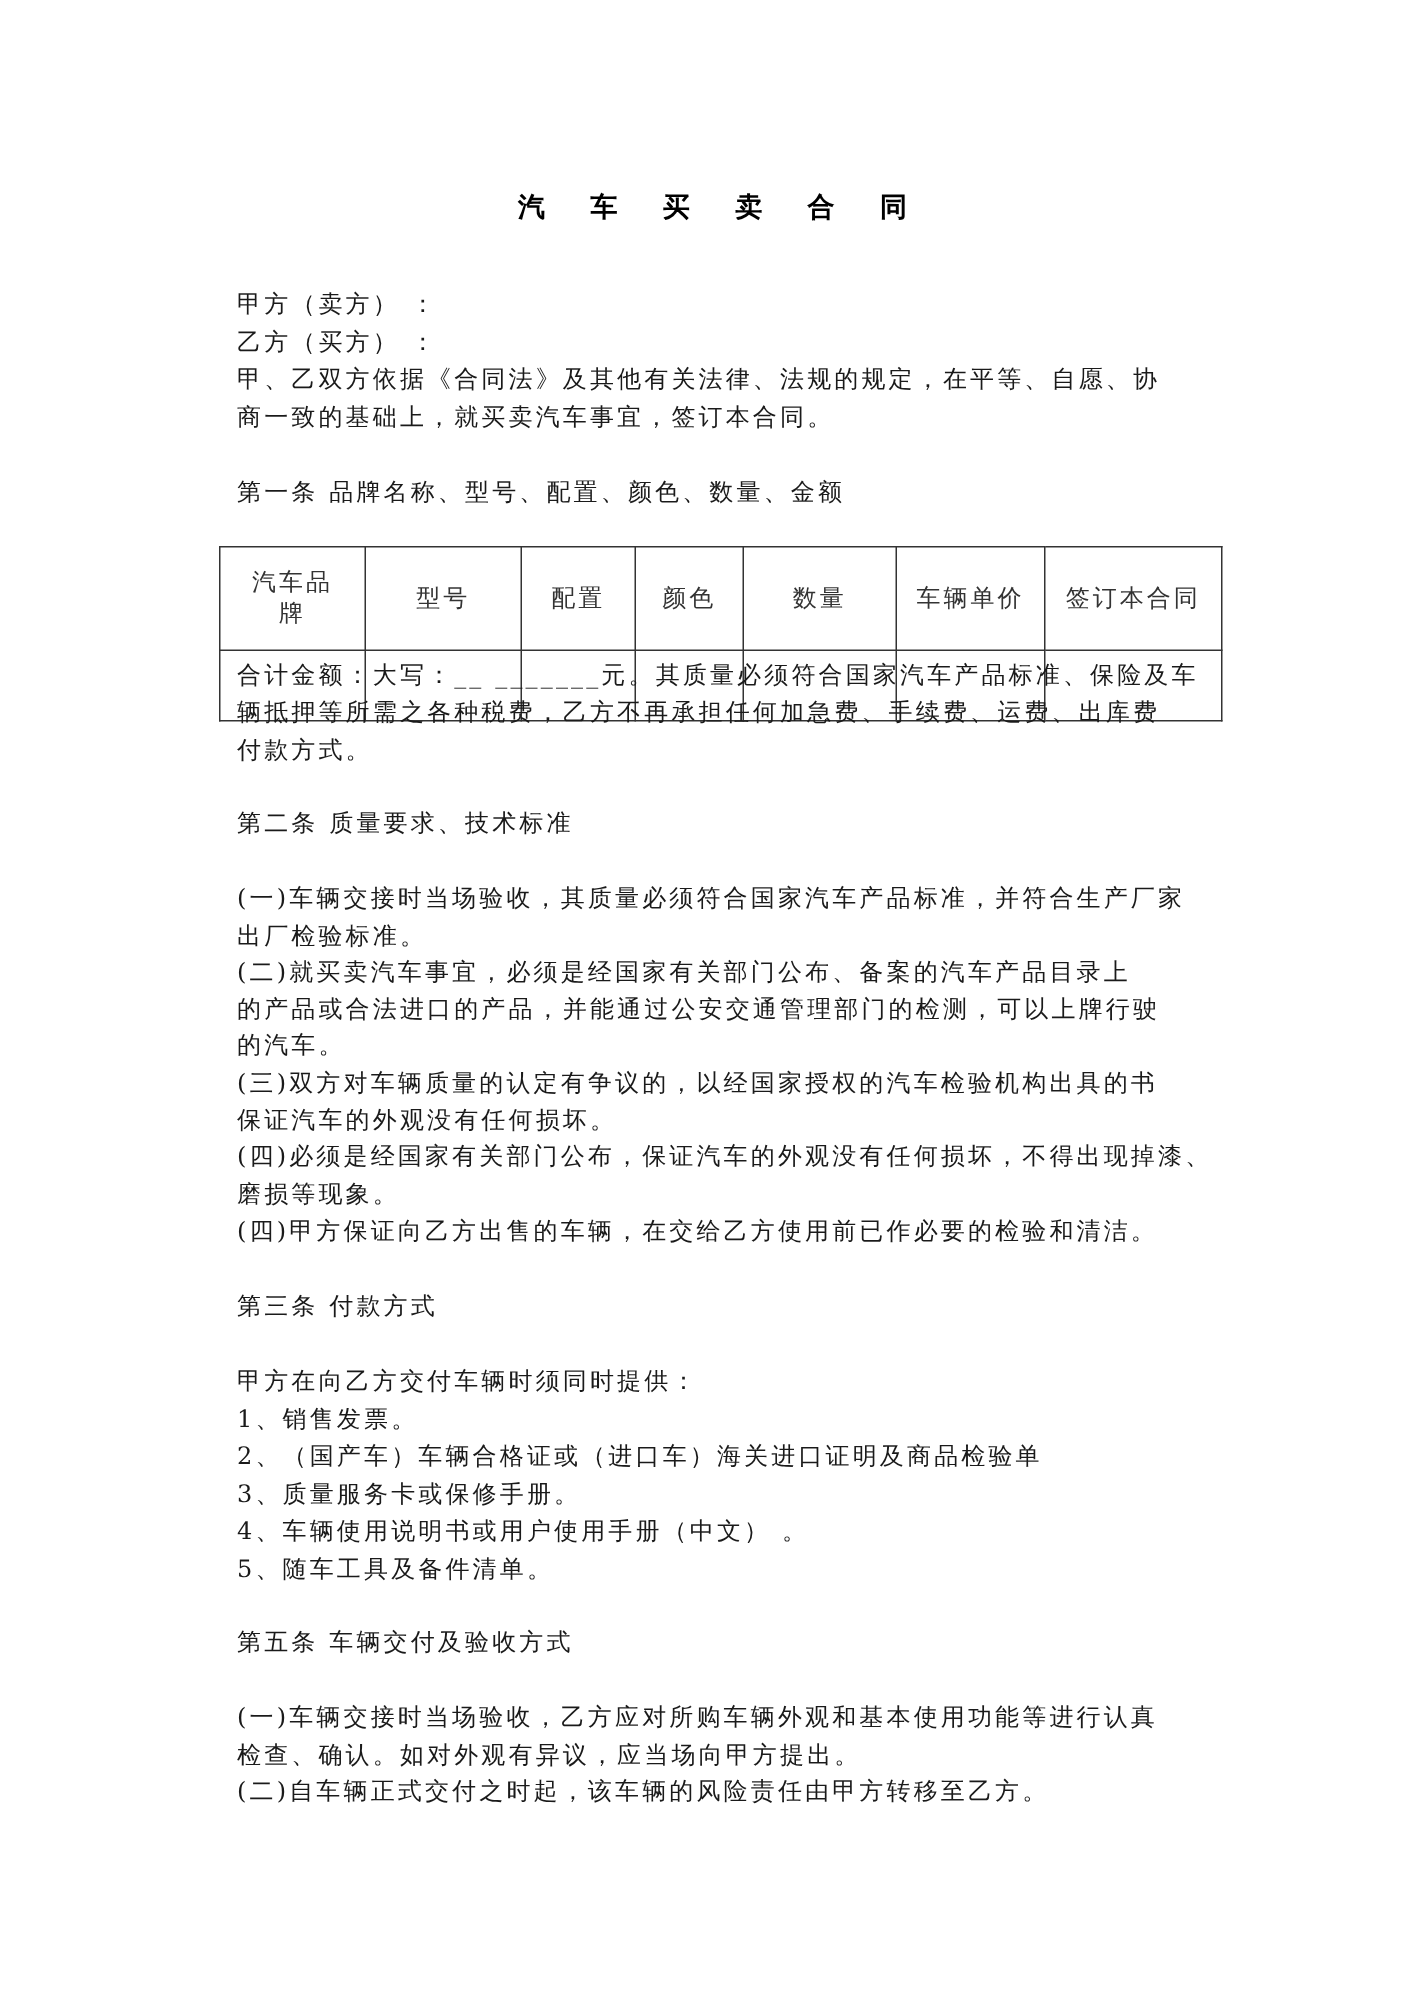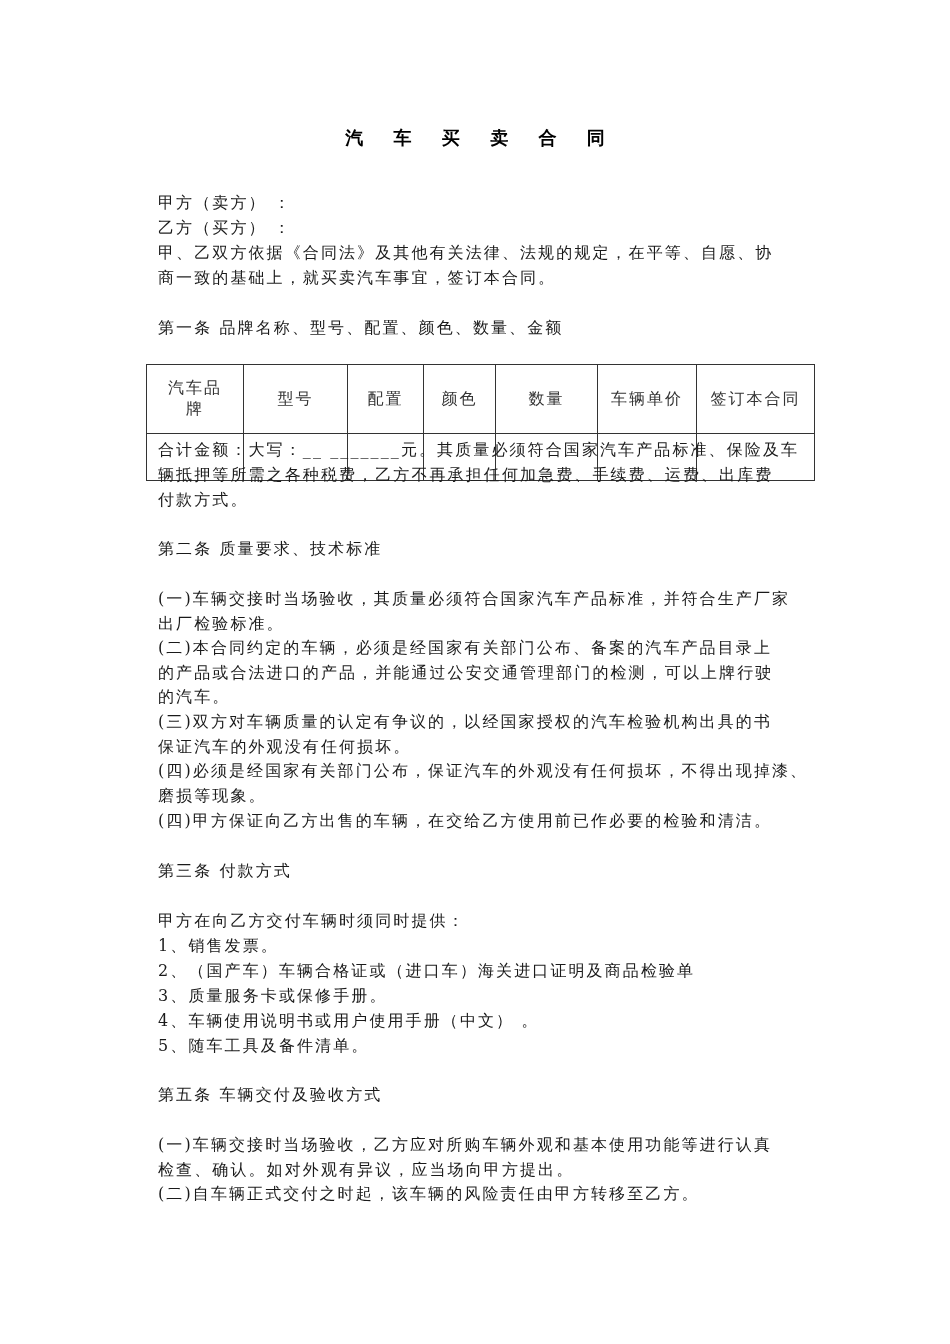--- a/index.html
+++ b/index.html
@@ -106,21 +106,21 @@
   </tbody>
     </table>
 
   <div class="line" style="top:438px">合计金额：大写：__ _______元。其质量必须符合国家汽车产品标准、保险及车</div>
   <div class="line" style="top:463px">辆抵押等所需之各种税费，乙方不再承担任何加急费、手续费、运费、出库费</div>
   <div class="line" style="top:488px">付款方式。</div>
 
   <div class="line" style="top:537px">第二条 质量要求、技术标准</div>
   <div class="line" style="top:587px">(一)车辆交接时当场验收，其质量必须符合国家汽车产品标准，并符合生产厂家</div>
   <div class="line" style="top:612px">出厂检验标准。</div>
-  <div class="line" style="top:636px">(二)本合同约定的车辆，必须是经国家有关部门公布、备案的汽车产品目录上</div>
+  <div class="line" style="top:636px">(二)就买卖汽车事宜，必须是经国家有关部门公布、备案的汽车产品目录上</div>
   <div class="line" style="top:661px">的产品或合法进口的产品，并能通过公安交通管理部门的检测，可以上牌行驶</div>
   <div class="line" style="top:685px">的汽车。</div>
   <div class="line" style="top:710px">(三)双方对车辆质量的认定有争议的，以经国家授权的汽车检验机构出具的书</div>
   <div class="line" style="top:735px">保证汽车的外观没有任何损坏。</div>
   <div class="line" style="top:759px">(四)必须是经国家有关部门公布，保证汽车的外观没有任何损坏，不得出现掉漆、</div>
   <div class="line" style="top:784px"> 磨损等现象。</div>
   <div class="line" style="top:809px">(四)甲方保证向乙方出售的车辆，在交给乙方使用前已作必要的检验和清洁。</div>
 
   <div class="line" style="top:859px">第三条 付款方式</div>
   <div class="line" style="top:909px">甲方在向乙方交付车辆时须同时提供：</div>

